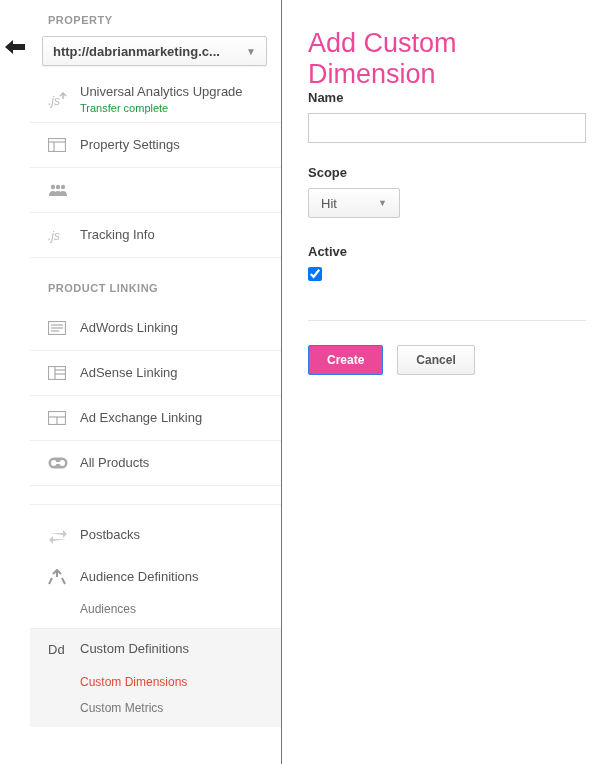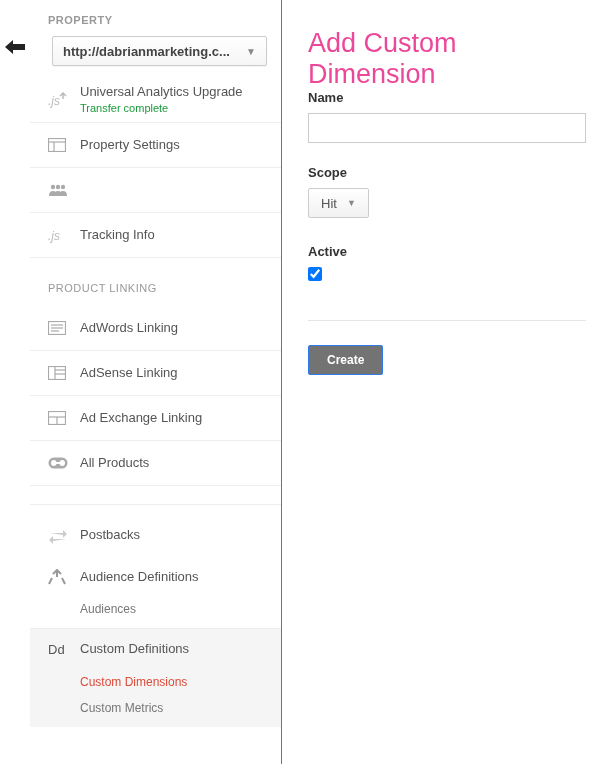--- a/index.html
+++ b/index.html
@@ -45,21 +45,21 @@
       position: relative;
     }
     .section-header {
       font-size: 11px;
       color: #999;
       letter-spacing: 0.5px;
       font-weight: bold;
       padding: 4px 0 10px 18px;
     }
     .property-selector {
-      margin: 0 14px 12px 22px;
+      margin: 0 14px 12px 12px;
       border: 1px solid #ccc;
       border-radius: 2px;
       background: linear-gradient(#fff, #f5f5f5);
       height: 30px;
       display: flex;
       align-items: center;
       padding: 0 10px;
       cursor: pointer;
       box-shadow: 0 1px 1px rgba(0,0,0,0.05);
     }
@@ -104,21 +104,21 @@
       color: #555;
     }
     .nav-item .sub-green {
       color: #1a9a3a;
       font-size: 11px;
     }
     .nav-group-header {
       font-size: 11px;
       color: #999;
       letter-spacing: 0.5px;
-      font-weight: normal;
+      font-weight: bold;
       padding: 24px 0 12px 18px;
     }
     .nav-item.selected {
       background: #f5f5f5;
       border-bottom: none;
     }
     .sub-item {
       padding: 6px 0 6px 50px;
       color: #777;
       font-size: 12px;
@@ -168,20 +168,21 @@
       display: inline-flex;
       align-items: center;
       height: 30px;
       border: 1px solid #ccc;
       background: linear-gradient(#fff, #f1f1f1);
       padding: 0 12px;
       border-radius: 2px;
       cursor: pointer;
       margin-bottom: 26px;
       color: #555;
+      gap: 31px;
     }
     .scope-select .caret {
       margin-left: 10px;
       font-size: 9px;
       color: #888;
     }
     .checkbox-row {
       margin-bottom: 36px;
     }
     .checkbox-row input {
@@ -202,21 +203,21 @@
       border-radius: 2px;
       font-size: 12px;
       font-weight: bold;
       cursor: pointer;
       border: 1px solid transparent;
       display: inline-flex;
       align-items: center;
       justify-content: center;
     }
     .btn-primary {
-      background: #737373;
+      background: #ec4899;
       border-color: #3079ed;
       color: #fff;
     }
     .btn-default {
       background: linear-gradient(#fff, #f1f1f1);
       border-color: #ccc;
       color: #555;
     }
     svg { display: block; }
   </style>
@@ -384,15 +385,16 @@
 
     <label class="form-label">Active</label>
     <div class="checkbox-row">
       <input type="checkbox" checked="" style="">
     </div>
 
     <div class="divider"></div>
 
     <div class="btn-row">
       <button class="btn btn-primary">Create</button>
+      <button class="btn btn-default">Cancel</button>
     </div>
   </div>
 </div>
 
 </body></html>

